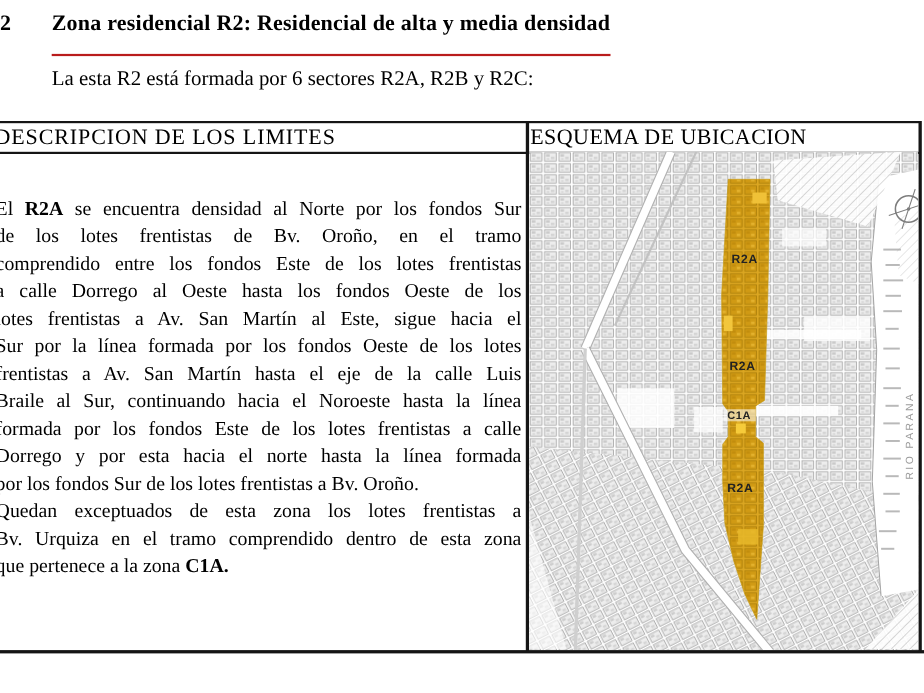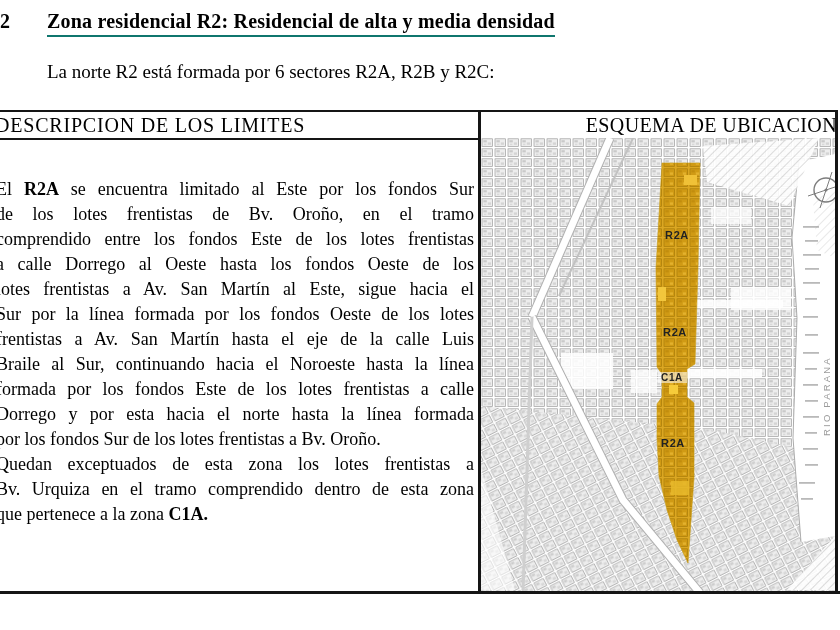--- a/index.html
+++ b/index.html
@@ -4,33 +4,33 @@
 <style>
   html,body { margin:0; padding:0; background:#ffffff; }
   .page {
     position:relative; width:840px; height:630px; overflow:hidden;
     background:#ffffff; font-family:"Liberation Serif", serif; color:#000;
   }
   
   .sec-num { position:absolute; left:0px; top:10px; font-size:20px; font-weight:bold; }
   .sec-title {
     position:absolute; left:47px; top:10px; font-size:20px; font-weight:bold;
-    letter-spacing:0.2px; border-bottom:2px solid #0f766e; padding-bottom:2px; white-space:nowrap;
+    letter-spacing:0.2px; border-bottom:2px solid #b91c1c; padding-bottom:16px; white-space:nowrap;
   }
   .intro { position:absolute; left:47px; top:61px; font-size:19px; white-space:nowrap; }
   .intro b { font-weight:normal; }
 
   
   .hdr-row {
     position:absolute; left:-12px; top:110px; width:849px; height:26px;
     border-top:2px solid #151515; border-bottom:2px solid #151515;
   }
   .hcell { position:absolute; top:0; height:26px; line-height:26px; font-size:20px; }
   .hcell-left  { left:0; width:490px; padding-left:7px; letter-spacing:0.8px; }
-  .hcell-right { left:494px; right:0; text-align:right; letter-spacing:0.4px; }
+  .hcell-right { left:494px; right:0; text-align:left; letter-spacing:0.4px; }
   .v-div   { position:absolute; left:478px; top:110px; width:3px; height:483px; background:#151515; }
   .v-right { position:absolute; left:835px; top:110px; width:3px; height:483px; background:#151515; }
   .h-bot   { position:absolute; left:-12px; top:591px; width:852px; height:3px; background:#151515; }
 
   
   .desc { position:absolute; left:-4px; top:177px; width:478px; font-size:18px; }
   .desc .ln { height:25px; line-height:25px; text-align:justify; }
   .desc .ln.j { text-align-last:justify; }
   .desc .ln.last { text-align-last:left; }
   .desc b { font-weight:bold; }
@@ -42,32 +42,32 @@
   .river-lbl { font-family:"Liberation Sans", sans-serif; fill:#9b9b9b; letter-spacing:2.2px; }
 </style>
 </head>
 <body>
 
 <div class="page">
 
   <span class="sec-num">2</span>
   <span class="sec-title">Zona residencial R2: Residencial de alta y media densidad</span>
 
-  <div class="intro"><span>La norte </span><b>R2</b><span> está formada por 6 sectores </span><b>R2A, R2B</b><span> y </span><b>R2C</b><span>:</span></div>
+  <div class="intro"><span>La esta </span><b>R2</b><span> está formada por 6 sectores </span><b>R2A, R2B</b><span> y </span><b>R2C</b><span>:</span></div>
 
   <div class="hdr-row">
     <div class="hcell hcell-left">DESCRIPCION DE LOS LIMITES</div>
     <div class="hcell hcell-right">ESQUEMA DE UBICACION</div>
   </div>
   <div class="v-div"></div>
   <div class="v-right"></div>
   <div class="h-bot"></div>
 
   <div class="desc">
-    <div class="ln j"><span>El </span><b>R2A</b><span> se encuentra limitado al Este por los fondos Sur</span></div>
+    <div class="ln j"><span>El </span><b>R2A</b><span> se encuentra densidad al Norte por los fondos Sur</span></div>
     <div class="ln j">de los lotes frentistas de Bv. Oroño, en el tramo</div>
     <div class="ln j">comprendido entre los fondos Este de los lotes frentistas</div>
     <div class="ln j">a calle Dorrego al Oeste hasta los fondos Oeste de los</div>
     <div class="ln j">lotes frentistas a Av. San Martín al Este, sigue hacia el</div>
     <div class="ln j">Sur por la línea formada por los fondos Oeste de los lotes</div>
     <div class="ln j">frentistas a Av. San Martín hasta el eje de la calle Luis</div>
     <div class="ln j">Braile al Sur, continuando hacia el Noroeste hasta la línea</div>
     <div class="ln j">formada por los fondos Este de los lotes frentistas a calle</div>
     <div class="ln j">Dorrego y por esta hacia el norte hasta la línea formada</div>
     <div class="ln last">por los fondos Sur de los lotes frentistas a Bv. Oroño.</div>

